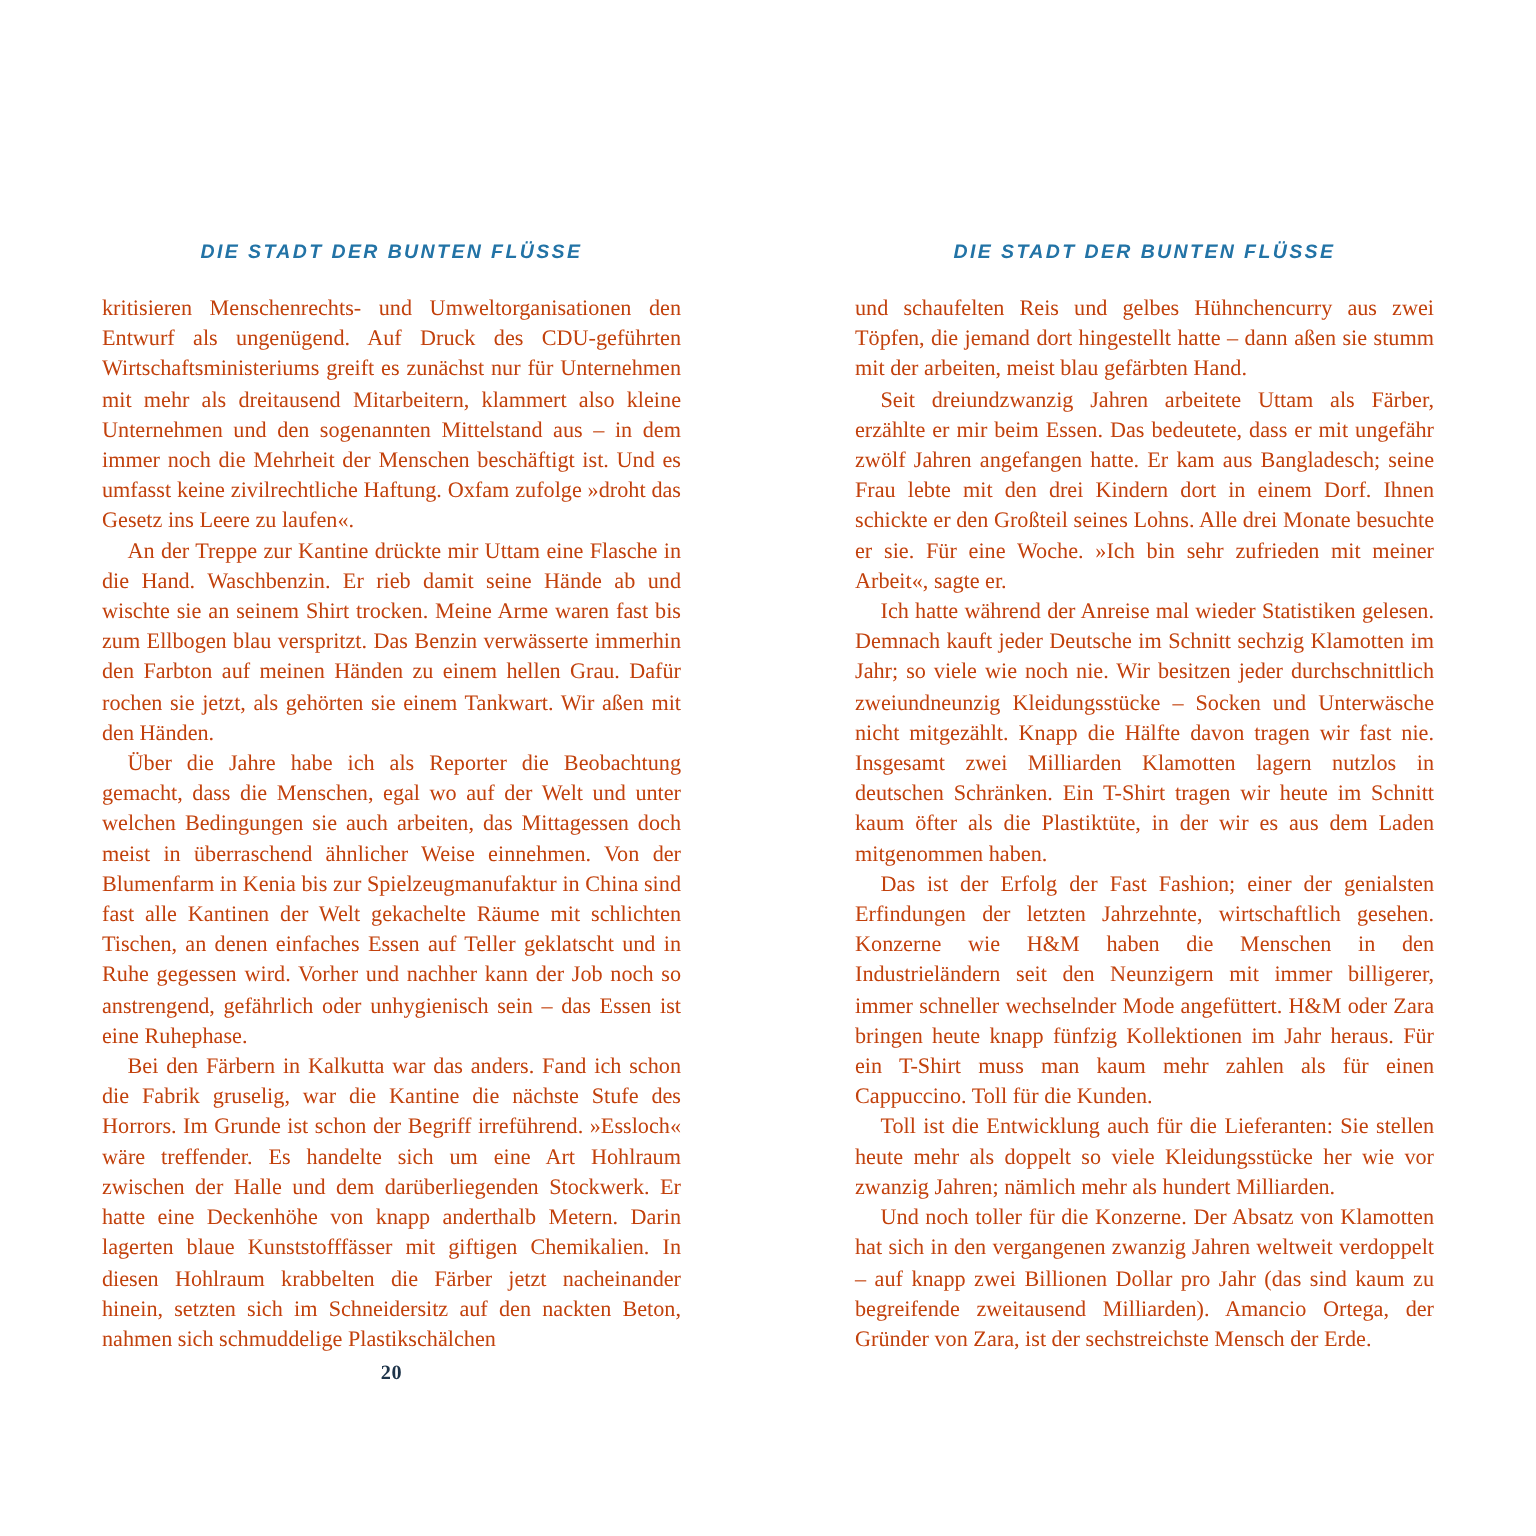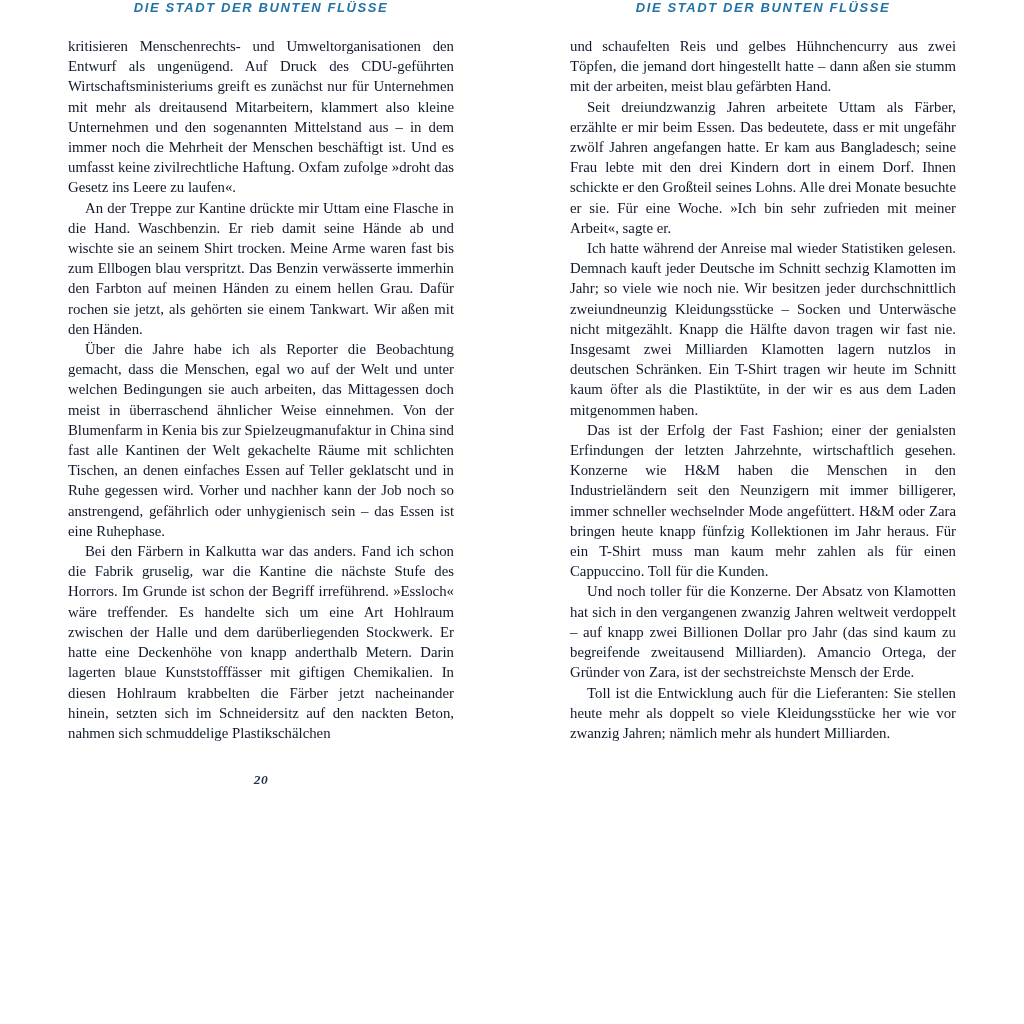--- a/index.html
+++ b/index.html
@@ -10,20 +10,21 @@
     height: 1024px;
     overflow: hidden;
   }
   .spread {
     width: 1024px;
     height: 960px;
     display: flex;
     justify-content: center;
     align-items: flex-start;
     box-sizing: border-box;
+    padding-top: 160px;
     gap: 116px;
     background: #ffffff;
   }
   .page {
     width: 386px;
     display: flex;
     flex-direction: column;
   }
   .running-header {
     font-family: "Liberation Sans", sans-serif;
@@ -33,39 +34,38 @@
     letter-spacing: 1.6px;
     color: #2273a6;
     text-align: center;
     margin-bottom: 21px;
     white-space: nowrap;
   }
   .body-text {
     font-family: "Liberation Serif", serif;
     font-size: 14.8px;
     line-height: 20.2px;
-    color: #0f172a;
+    color: #c2410c;
     text-align: justify;
     hyphens: auto;
   }
   .body-text p {
     margin: 0;
     padding: 0;
   }
   .body-text p.indent {
     text-indent: 17px;
   }
   .page-number {
     font-family: "Liberation Serif", serif;
     font-weight: bold;
-    font-style: italic;
     font-size: 13.5px;
     color: #1d3349;
     text-align: center;
-    margin-top: 29px;
+    margin-top: 4px;
     letter-spacing: 0.5px;
   }
 </style>
 </head>
 <body>
 
 <div class="spread">
 
   <div class="page">
     <div class="running-header">DIE STADT DER BUNTEN FLÜSSE</div>
@@ -78,18 +78,18 @@
     <div class="page-number">20</div>
   </div>
 
   <div class="page">
     <div class="running-header">DIE STADT DER BUNTEN FLÜSSE</div>
     <div class="body-text">
       <p>und schaufelten Reis und gelbes Hühnchencurry aus zwei Töpfen, die jemand dort hingestellt hatte – dann aßen sie stumm mit der arbeiten, meist blau gefärbten Hand.</p>
       <p class="indent">Seit dreiundzwanzig Jahren arbeitete Uttam als Färber, erzählte er mir beim Essen. Das bedeutete, dass er mit ungefähr zwölf Jahren angefangen hatte. Er kam aus Bangladesch; seine Frau lebte mit den drei Kindern dort in einem Dorf. Ihnen schickte er den Großteil seines Lohns. Alle drei Monate besuchte er sie. Für eine Woche. »Ich bin sehr zufrieden mit meiner Arbeit«, sagte er.</p>
       <p class="indent">Ich hatte während der Anreise mal wieder Statistiken gelesen. Demnach kauft jeder Deutsche im Schnitt sechzig Klamotten im Jahr; so viele wie noch nie. Wir besitzen jeder durchschnittlich zweiundneunzig Kleidungsstücke – Socken und Unterwäsche nicht mitgezählt. Knapp die Hälfte davon tragen wir fast nie. Insgesamt zwei Milliarden Klamotten lagern nutzlos in deutschen Schränken. Ein T-Shirt tragen wir heute im Schnitt kaum öfter als die Plastiktüte, in der wir es aus dem Laden mitgenommen haben.</p>
       <p class="indent">Das ist der Erfolg der Fast Fashion; einer der genialsten Erfindungen der letzten Jahrzehnte, wirtschaftlich gesehen. Konzerne wie H&amp;M haben die Menschen in den Industrieländern seit den Neunzigern mit immer billigerer, immer schneller wechselnder Mode angefüttert. H&amp;M oder Zara bringen heute knapp fünfzig Kollektionen im Jahr heraus. Für ein T-Shirt muss man kaum mehr zahlen als für einen Cappuccino. Toll für die Kunden.</p>
+      <p class="indent">Toll ist die Entwicklung auch für die Lieferanten: Sie stellen heute mehr als doppelt so viele Kleidungsstücke her wie vor zwanzig Jahren; nämlich mehr als hundert Milliarden.</p>
       <p class="indent">Und noch toller für die Konzerne. Der Absatz von Klamotten hat sich in den vergangenen zwanzig Jahren weltweit verdoppelt – auf knapp zwei Billionen Dollar pro Jahr (das sind kaum zu begreifende zweitausend Milliarden). Amancio Ortega, der Gründer von Zara, ist der sechstreichste Mensch der Erde.</p>
-      <p class="indent">Toll ist die Entwicklung auch für die Lieferanten: Sie stellen heute mehr als doppelt so viele Kleidungsstücke her wie vor zwanzig Jahren; nämlich mehr als hundert Milliarden.</p>
     </div>
   </div>
 
 </div>
 
 </body></html>

